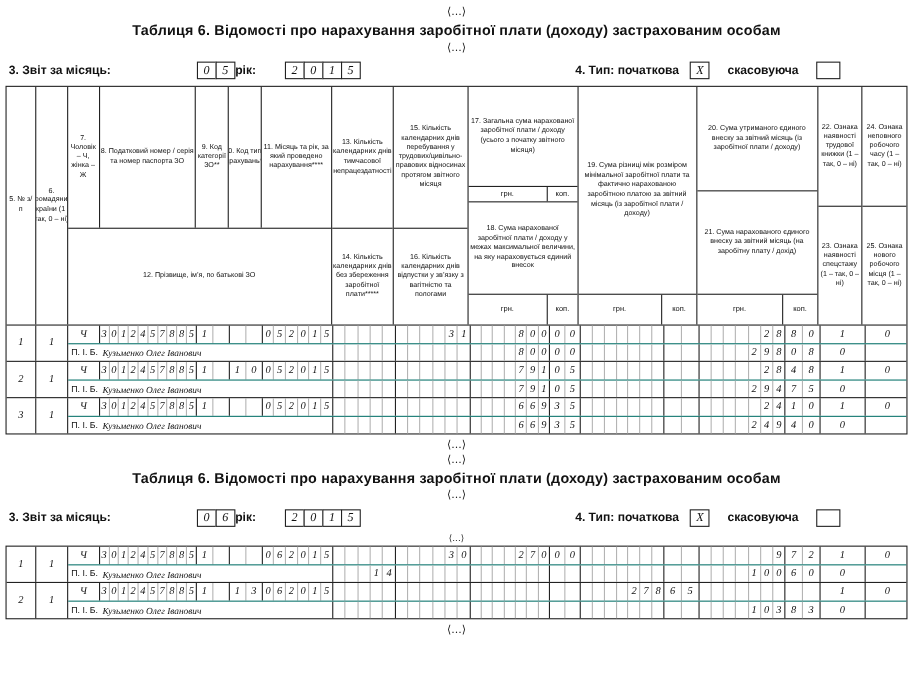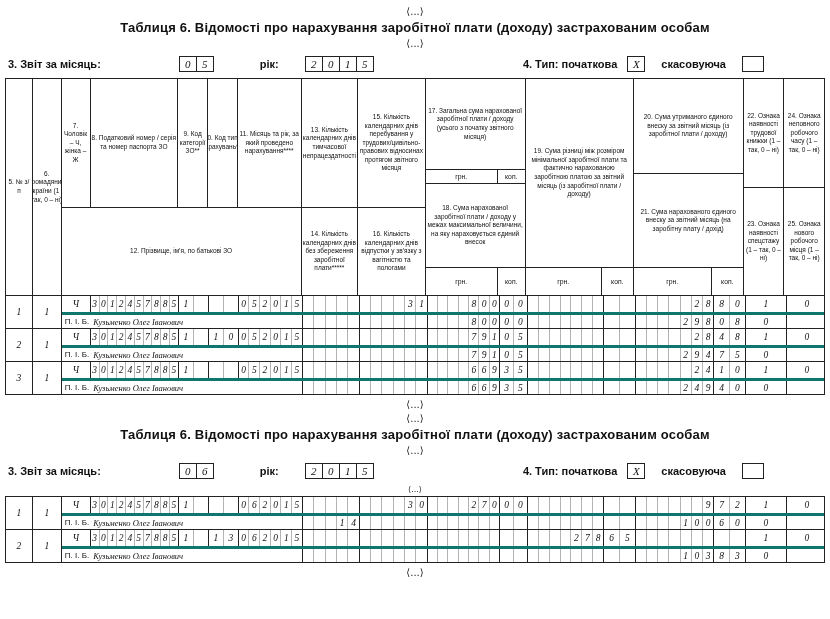--- a/index.html
+++ b/index.html
@@ -8,21 +8,21 @@
   .ellipsis{text-align:center;font-size:10px;color:#222;margin:3px 0;font-family:"DejaVu Sans",sans-serif}
   .ellipsis.small{font-size:8px;margin:1px 0}
   .title{text-align:center;font-weight:bold;font-size:13px;margin:3px 0;letter-spacing:.2px}
   .report-line{display:flex;align-items:center;font-size:11px;font-weight:bold;margin:7px 8px 6px 8px}
   .lbl{white-space:nowrap}
   .boxes{display:inline-flex}
   .ibox{width:18px;height:16px;border:1px solid #222;display:inline-flex;align-items:center;justify-content:center;
         font:italic 11px "Liberation Serif",serif;background:#fff}
   .boxes .ibox + .ibox{margin-left:-1px}
   .m-month{margin-left:78px}
-  .m-rik{margin-left:46px}
+  .m-rik{}
   .m-year{margin-left:26px}
   .m-type{margin-left:auto}
   .tbox{margin-left:10px}
   .m-cancel{margin-left:16px}
   .cancelbox{margin-left:16px;margin-right:58px;width:22px}
 
   
   .t6{width:820px;margin:2px auto 4px auto;border:1px solid #222;background:#fff}
   .thead{display:flex;height:216px}
   .thead > *{border-left:1px solid #222}
@@ -54,21 +54,21 @@
   
   .tbody .trow{display:flex;border-top:1px solid #222}
   .t6 > .tbody:first-child > .trow:first-child{border-top:none}
   .trow > *{border-left:1px solid #222}
   .trow > *:first-child{border-left:none}
   .rspan{display:flex;align-items:center;justify-content:center;
          font:italic 9.5px "Liberation Serif",serif}
   .rn{width:26px}.rc{width:29px}
   .rlines{display:flex;flex-direction:column;flex:1 1 auto;min-width:0}
   .rline{display:flex;height:16px}
-  .rline + .rline{border-top:3px solid #0f766e}
+  .rline + .rline{border-top:1px solid #0f766e}
   .rline > *{flex:0 0 auto;border-left:1px solid #222}
   .rline > *:first-child{border-left:none}
   .fd{display:flex;height:100%}
   .db{flex:1 1 0;min-width:0;display:flex;align-items:center;justify-content:center;
       border-left:1px solid #b4b4b4;font:italic 9.5px "Liberation Serif",serif;overflow:hidden}
   .fd > .db:first-child,.part > .db:first-child{border-left:none}
   .part{display:flex;height:100%}
   .part.kop{border-left:1px solid #222}
   .namecell{width:240px;display:flex;align-items:center;padding-left:3px;
             white-space:nowrap;overflow:hidden;font-size:8px}

